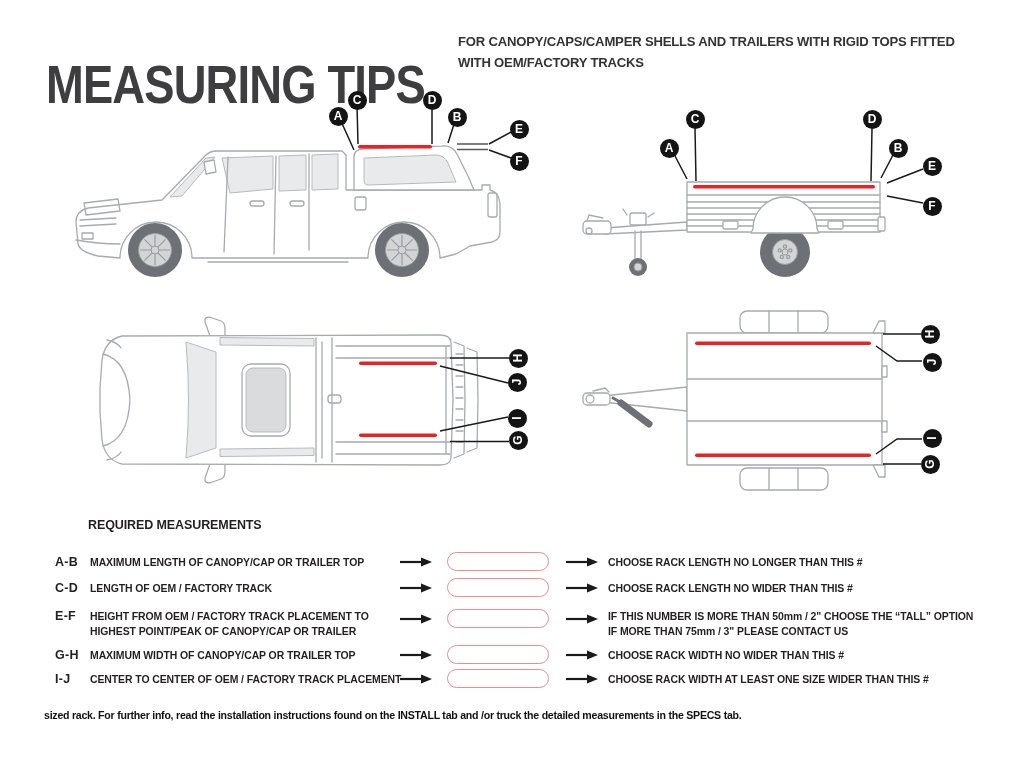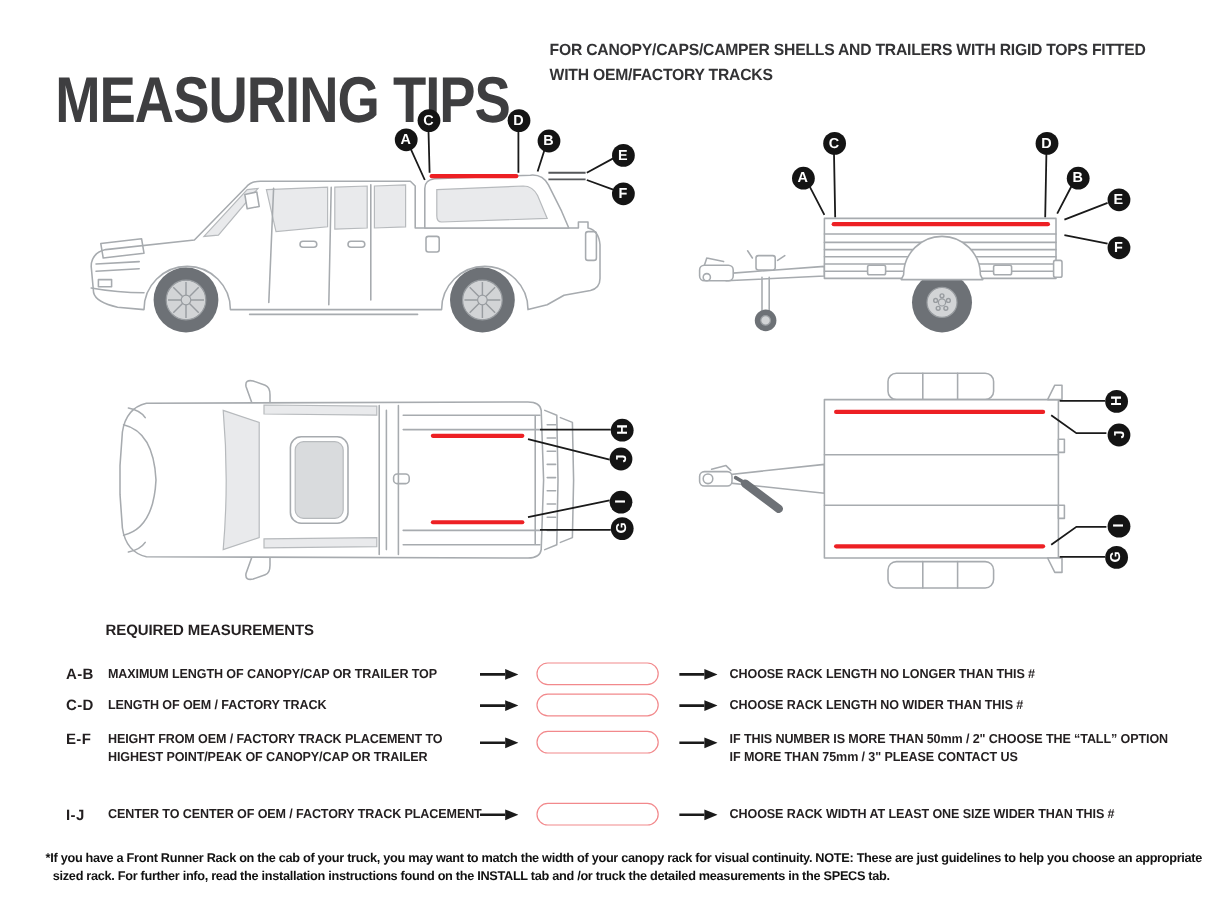--- a/index.html
+++ b/index.html
@@ -313,34 +313,47 @@
     <svg class="arrow2" width="32" height="10">
         <line x1="0" y1="5" x2="21" y2="5" stroke="#1a1a1a" stroke-width="2.2"></line>
         <polygon points="21,0.5 32,5 21,9.5" fill="#1a1a1a"></polygon>
       </svg>
     <div class="result">
       <div>IF THIS NUMBER IS MORE THAN 50mm / 2" CHOOSE THE “TALL” OPTION</div>
       <div>IF MORE THAN 75mm / 3" PLEASE CONTACT US</div>
     </div>
   </div>
 
+  <div class="row" style="top:643px;">
+    <span class="code">G-H</span>
+    <div class="desc">MAXIMUM  WIDTH OF CANOPY/CAP OR TRAILER TOP</div>
+    <svg class="arrow1" width="32" height="10">
+        <line x1="0" y1="5" x2="21" y2="5" stroke="#1a1a1a" stroke-width="2.2"></line>
+        <polygon points="21,0.5 32,5 21,9.5" fill="#1a1a1a"></polygon>
+      </svg>
+    <div class="pill"></div>
+    <svg class="arrow2" width="32" height="10">
+        <line x1="0" y1="5" x2="21" y2="5" stroke="#1a1a1a" stroke-width="2.2"></line>
+        <polygon points="21,0.5 32,5 21,9.5" fill="#1a1a1a"></polygon>
+      </svg>
+    <div class="result">CHOOSE RACK WIDTH NO WIDER THAN THIS #</div>
+  </div>
 
   <div class="row" style="top:667px;">
     <span class="code">I-J</span>
     <div class="desc">CENTER TO CENTER OF OEM / FACTORY TRACK PLACEMENT</div>
     <svg class="arrow1" width="32" height="10">
         <line x1="0" y1="5" x2="21" y2="5" stroke="#1a1a1a" stroke-width="2.2"></line>
         <polygon points="21,0.5 32,5 21,9.5" fill="#1a1a1a"></polygon>
       </svg>
     <div class="pill"></div>
     <svg class="arrow2" width="32" height="10">
         <line x1="0" y1="5" x2="21" y2="5" stroke="#1a1a1a" stroke-width="2.2"></line>
         <polygon points="21,0.5 32,5 21,9.5" fill="#1a1a1a"></polygon>
       </svg>
     <div class="result">CHOOSE RACK WIDTH AT LEAST ONE SIZE WIDER THAN THIS #</div>
   </div>
 
   <div class="footnote">
-    <div class="l1">*If you have a Front Runner Rack on the cab of your truck, you may want to match the width of your canopy rack for visual continuity. NOTE: These are just guidelines to help you choose an appropriate</div>
     <div class="l2">sized rack. For further info, read the installation instructions found on the INSTALL tab and /or truck the detailed measurements in the SPECS tab.</div>
   </div>
 
 </div>
 
 </body></html>

